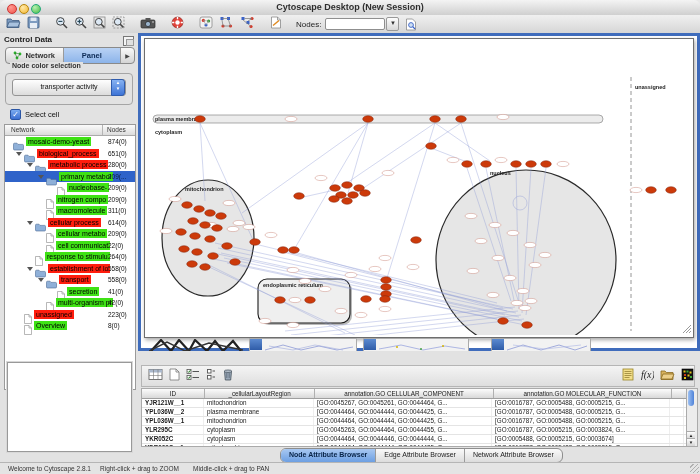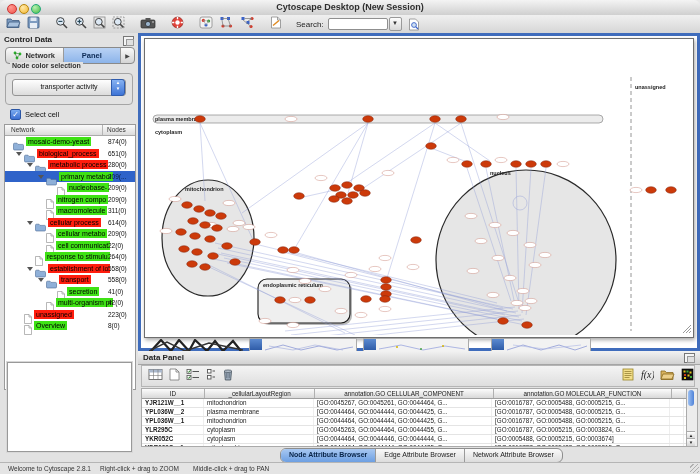--- a/index.html
+++ b/index.html
@@ -178,21 +178,21 @@
           <circle cx="11" cy="10.5" r="1.6" fill="#d43a2a"></circle>
           <path d="M4.5 2.5 12 2.5M8 5 12 2.5M8 8 11 10.5M3 4 8 8" fill="none" stroke="#777" stroke-width=".7"></path>
         </svg>
       </span><span class="tb-icon ml-lg">
         <svg width="12" height="13" viewBox="0 0 12 13">
           <path d="M1.5 1h6l3 3v8h-9z" fill="#fff" stroke="#8a8a8a" stroke-width=".8"></path>
           <path d="M7.5 1v3h3" fill="none" stroke="#8a8a8a" stroke-width=".8"></path>
           <line x1="3" y1="9.5" x2="9" y2="4.5" stroke="#e08a20" stroke-width="1.4"></line>
         </svg>
       </span></span>
-  <span id="search-label">Search:</span>
+  <span id="search-label">Nodes:</span>
   <span id="search-box"></span>
   <span id="search-drop">▼</span>
   <span class="tb-icon" id="search-settings-slot">
       <svg width="13" height="13" viewBox="0 0 13 13">
         <path d="M1.5 1h6l3 3v8h-9z" fill="#fff" stroke="#8a8a8a" stroke-width=".8"></path>
         <circle cx="6" cy="7" r="2.4" fill="#cfe0f2" stroke="#3a62c8" stroke-width=".9"></circle>
         <line x1="7.7" y1="8.7" x2="10" y2="11" stroke="#3a62c8" stroke-width="1.2"></line>
       </svg>
     </span>
 </div>
@@ -545,24 +545,20 @@
   <div class="thumb" style="left:350px;width:98px;">
     <span class="cap"></span>
     <svg width="84" height="11" viewBox="0 0 84 11" style="margin-left:13px">
         <path d="M2 8 18 3 36 8 54 3 70 8 82 4" fill="none" stroke="#8d99d6" stroke-width=".8"></path>
         <path d="M8 3 40 7 76 3" fill="none" stroke="#b5bde6" stroke-width=".7"></path>
       </svg>
   </div>
 </div>
 
 <div id="data-panel" class="abs">
-  <div id="dp-header">
-    <span id="dp-title">Data Panel</span>
-    <span id="dp-float" class="float-icon"></span>
-  </div>
   <div id="dp-toolbar">
     <span id="dp-icons-left"><span class="dp-icon">
           <svg width="15" height="13" viewBox="0 0 15 13">
             <rect x="1" y="1.5" width="13" height="10" fill="#fff" stroke="#555" stroke-width=".8"></rect>
             <rect x="1" y="1.5" width="13" height="3" fill="#aab8cc"></rect>
             <line x1="1" y1="7.5" x2="14" y2="7.5" stroke="#777" stroke-width=".6"></line>
             <line x1="5.5" y1="1.5" x2="5.5" y2="11.5" stroke="#777" stroke-width=".6"></line>
             <line x1="10" y1="1.5" x2="10" y2="11.5" stroke="#777" stroke-width=".6"></line>
           </svg>
         </span><span class="dp-icon">

